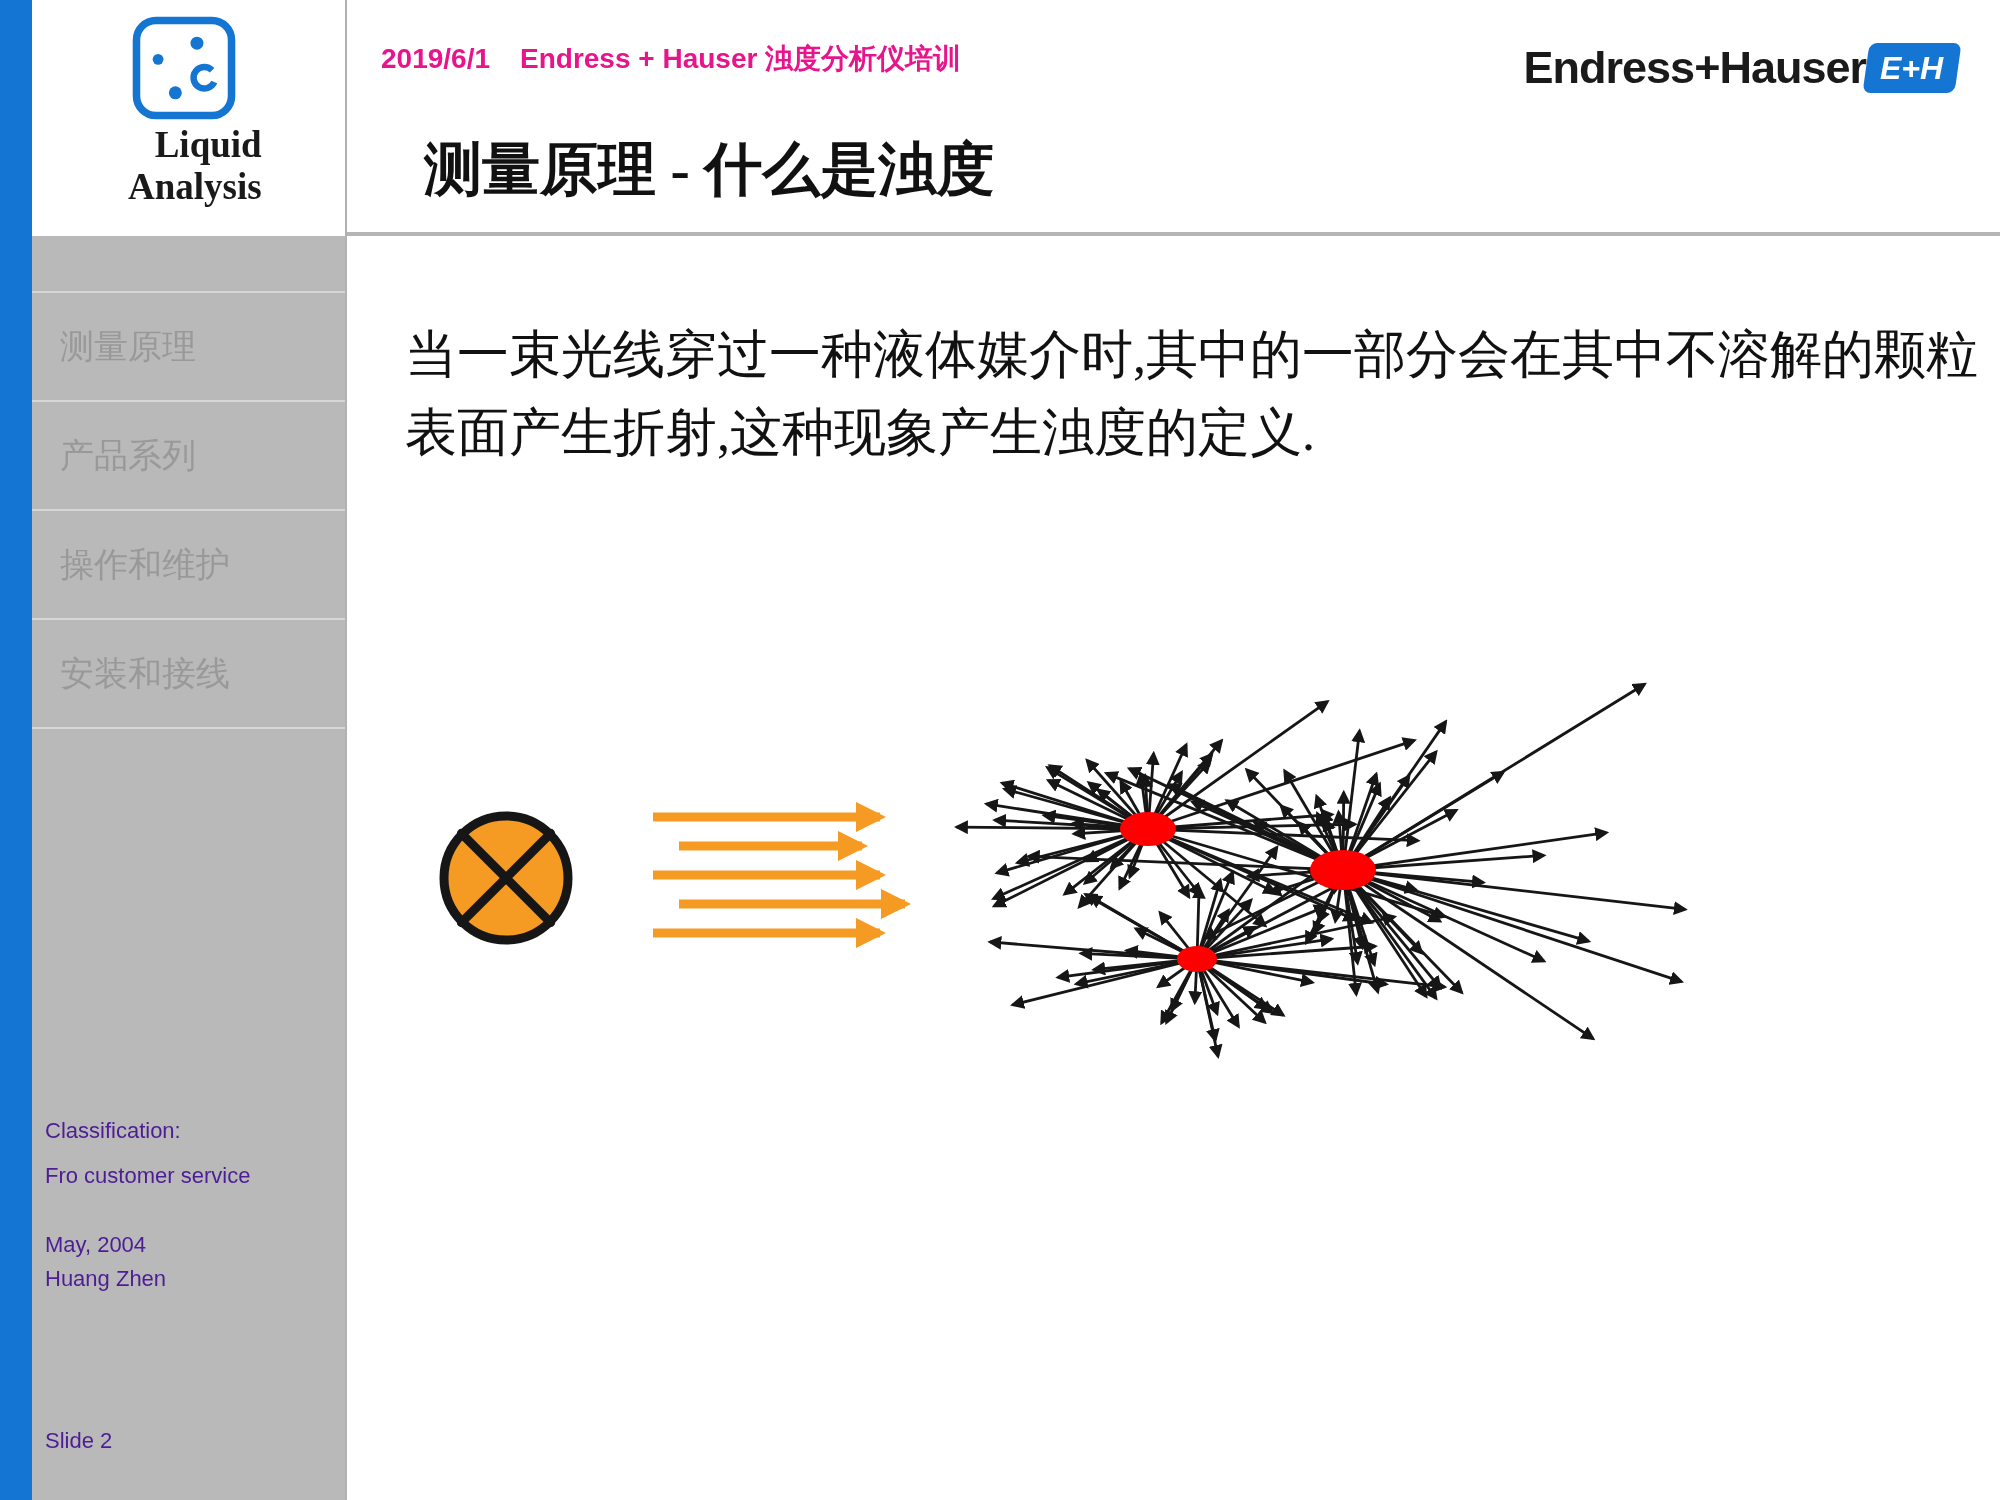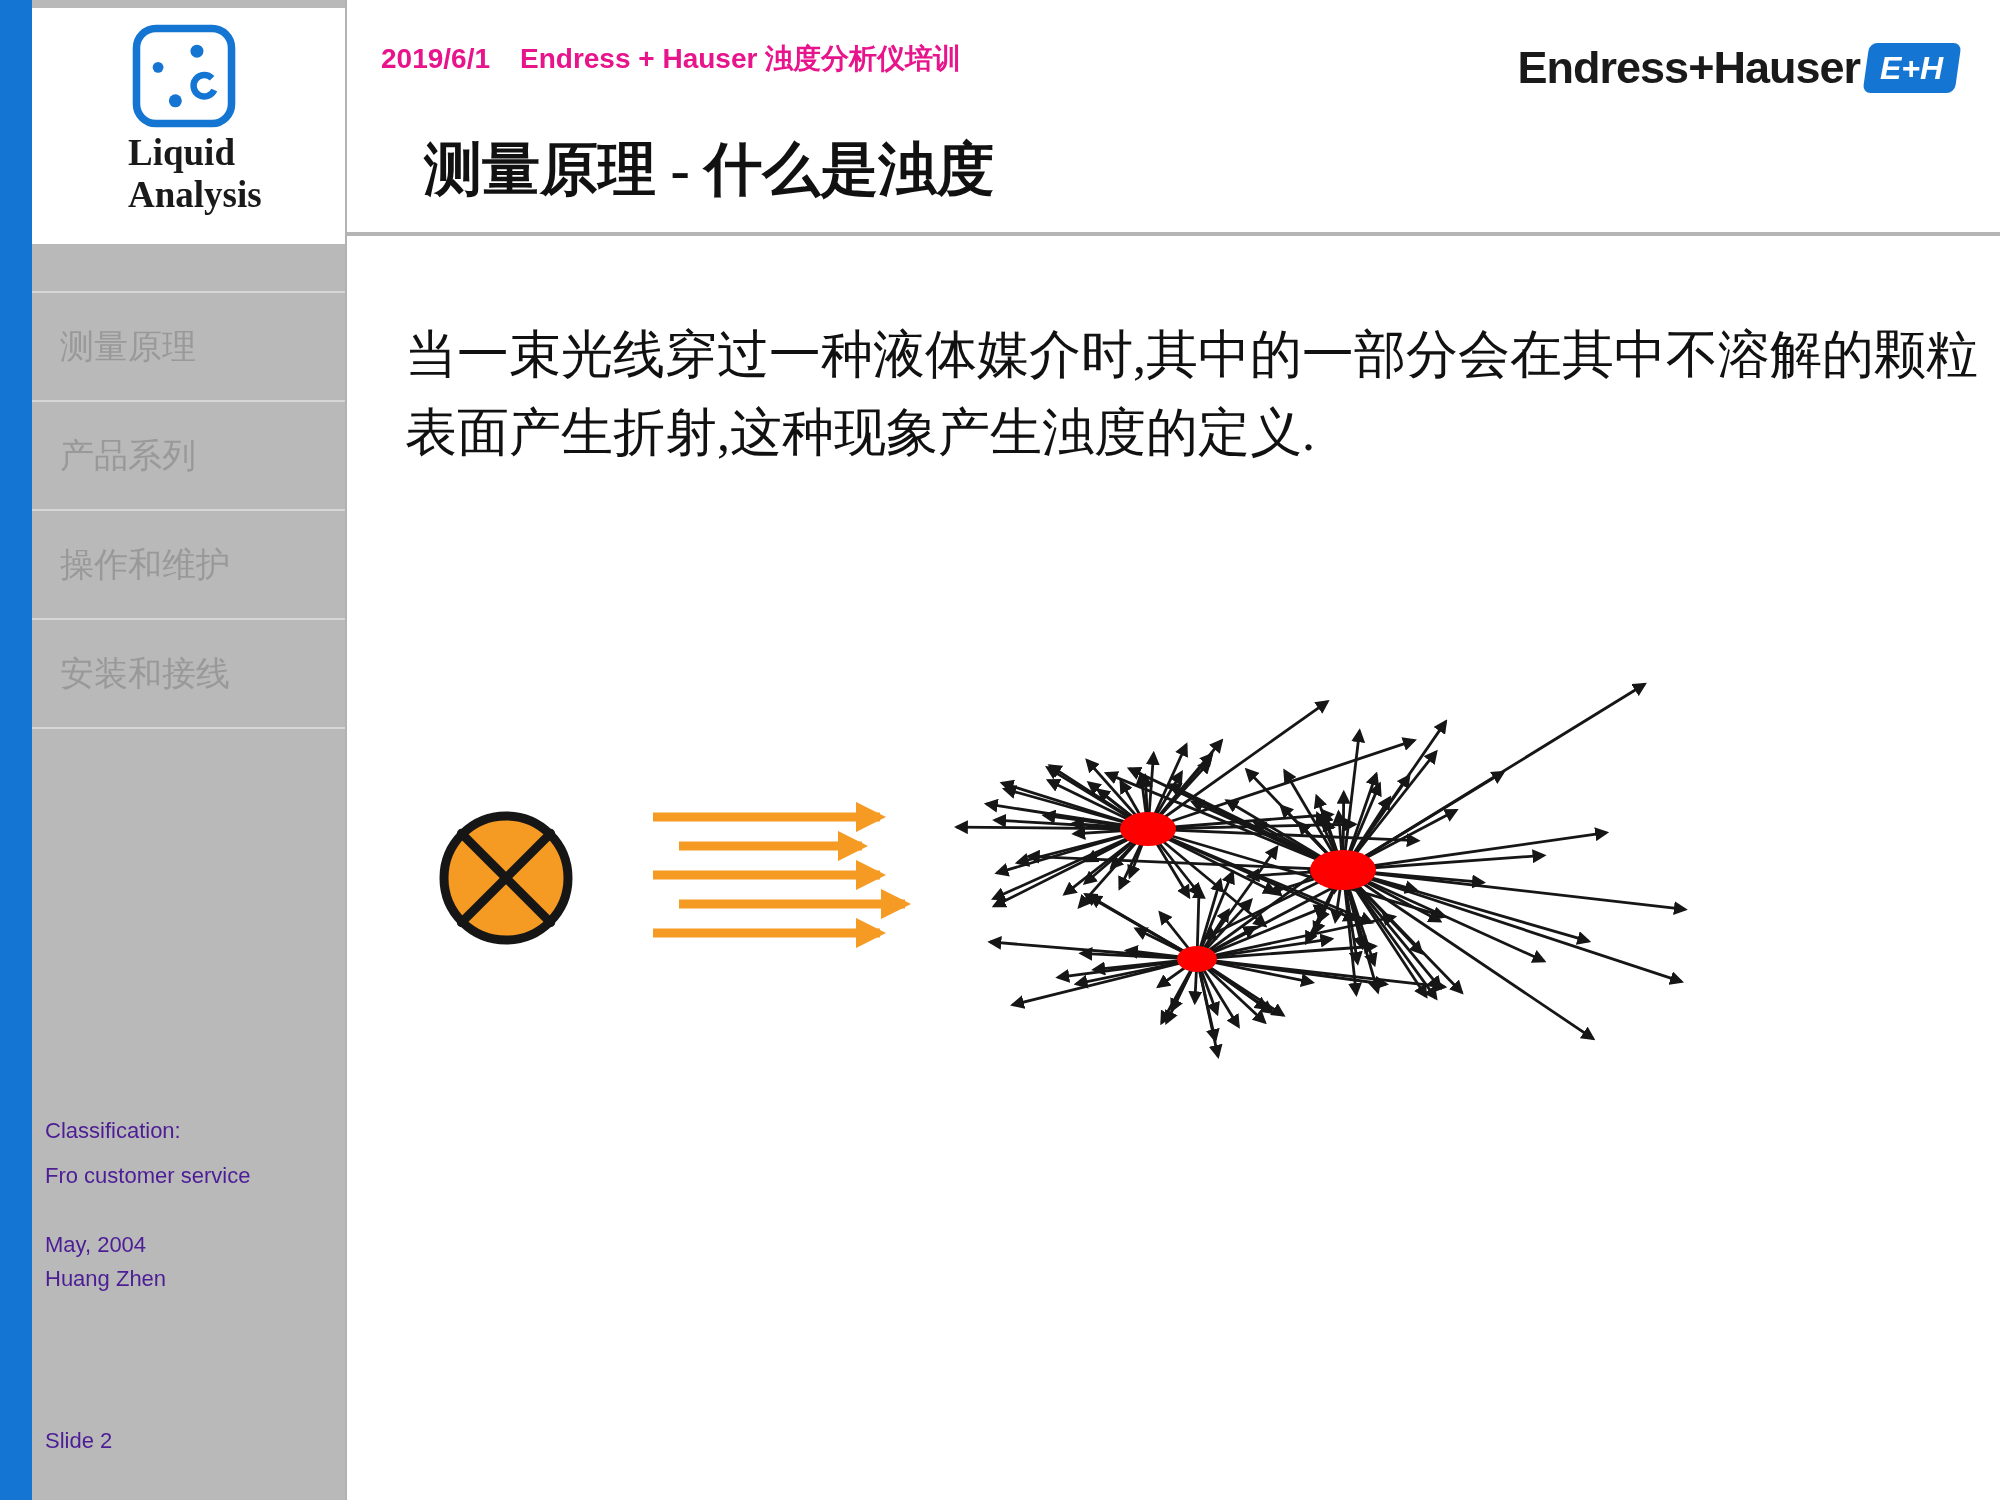--- a/index.html
+++ b/index.html
@@ -3,39 +3,39 @@
 <meta charset="utf-8">
 <style>
   html,body{margin:0;padding:0;background:#ffffff;}
   .slide{position:relative;width:2000px;height:1500px;background:#ffffff;overflow:hidden;
          font-family:"Liberation Sans",sans-serif;color:#111;}
   .accent-strip{position:absolute;left:0;top:0;width:32px;height:1500px;background:#1575d2;}
 
   
   .sidebar{position:absolute;left:32px;top:0;width:315px;height:1500px;background:#b9b9b9;
            border-right:2px solid #b2b2b2;box-sizing:border-box;}
-  .logo-area{position:absolute;left:0;top:8px;width:100%;height:236px;background:#ffffff;}
+  .logo-area{position:absolute;left:0;top:0;width:100%;height:236px;background:#ffffff;text-align:right;}
   .logo-icon{position:absolute;left:98px;top:14px;width:108px;height:108px;}
   .logo-text{position:absolute;left:96px;top:124px;font-family:"Liberation Serif",serif;
              font-weight:700;font-size:37px;line-height:42px;color:#1a1a1a;}
   .nav{position:absolute;left:0;top:236px;width:100%;}
   .nav-spacer{height:55px;border-bottom:2px solid #d6d6d6;}
   .nav-item{height:109px;border-bottom:2px solid #d6d6d6;display:flex;align-items:center;
             padding-left:28px;box-sizing:border-box;font-family:"Liberation Serif",serif;
             font-size:34px;color:#999999;cursor:pointer;}
   .sb-text{position:absolute;left:13px;font-size:22px;color:#4c1d95;white-space:nowrap;}
 
   
   .main{position:absolute;left:347px;top:0;width:1653px;height:1500px;background:#ffffff;}
   .header{position:absolute;left:0;top:0;width:100%;height:232px;border-bottom:4px solid #b5b5b5;}
   .topline{position:absolute;left:34px;top:40px;font-size:28px;font-weight:600;color:#e8148c;white-space:nowrap;}
   .topline .sep{display:inline-block;width:30px;}
   .page-title{position:absolute;left:72px;top:126px;margin:5px;font-family:"Liberation Serif",serif;
               font-weight:600;font-size:58px;color:#111;white-space:nowrap;}
-  .brand{position:absolute;top:42px;right:42px;display:flex;align-items:center;gap:6px;}
+  .brand{position:absolute;top:42px;right:42px;display:flex;align-items:center;gap:0;}
   .brand-name{font-size:45px;font-weight:700;letter-spacing:-1px;color:#1a1a1a;white-space:nowrap;}
   .brand-badge{width:92px;height:50px;background:#1575d2;border-radius:8px;transform:skewX(-8deg);
                display:flex;align-items:center;justify-content:center;}
   .brand-badge span{transform:skewX(8deg);font-style:italic;font-weight:700;font-size:32px;color:#ffffff;}
 
   .body-paragraph{position:absolute;left:58px;top:316px;width:1585px;margin:0;
                   font-family:"Liberation Serif",serif;font-size:52px;line-height:1.5;color:#111;}
 
   .scatter-svg{position:absolute;left:347px;top:236px;width:1653px;height:1264px;}
 </style>

